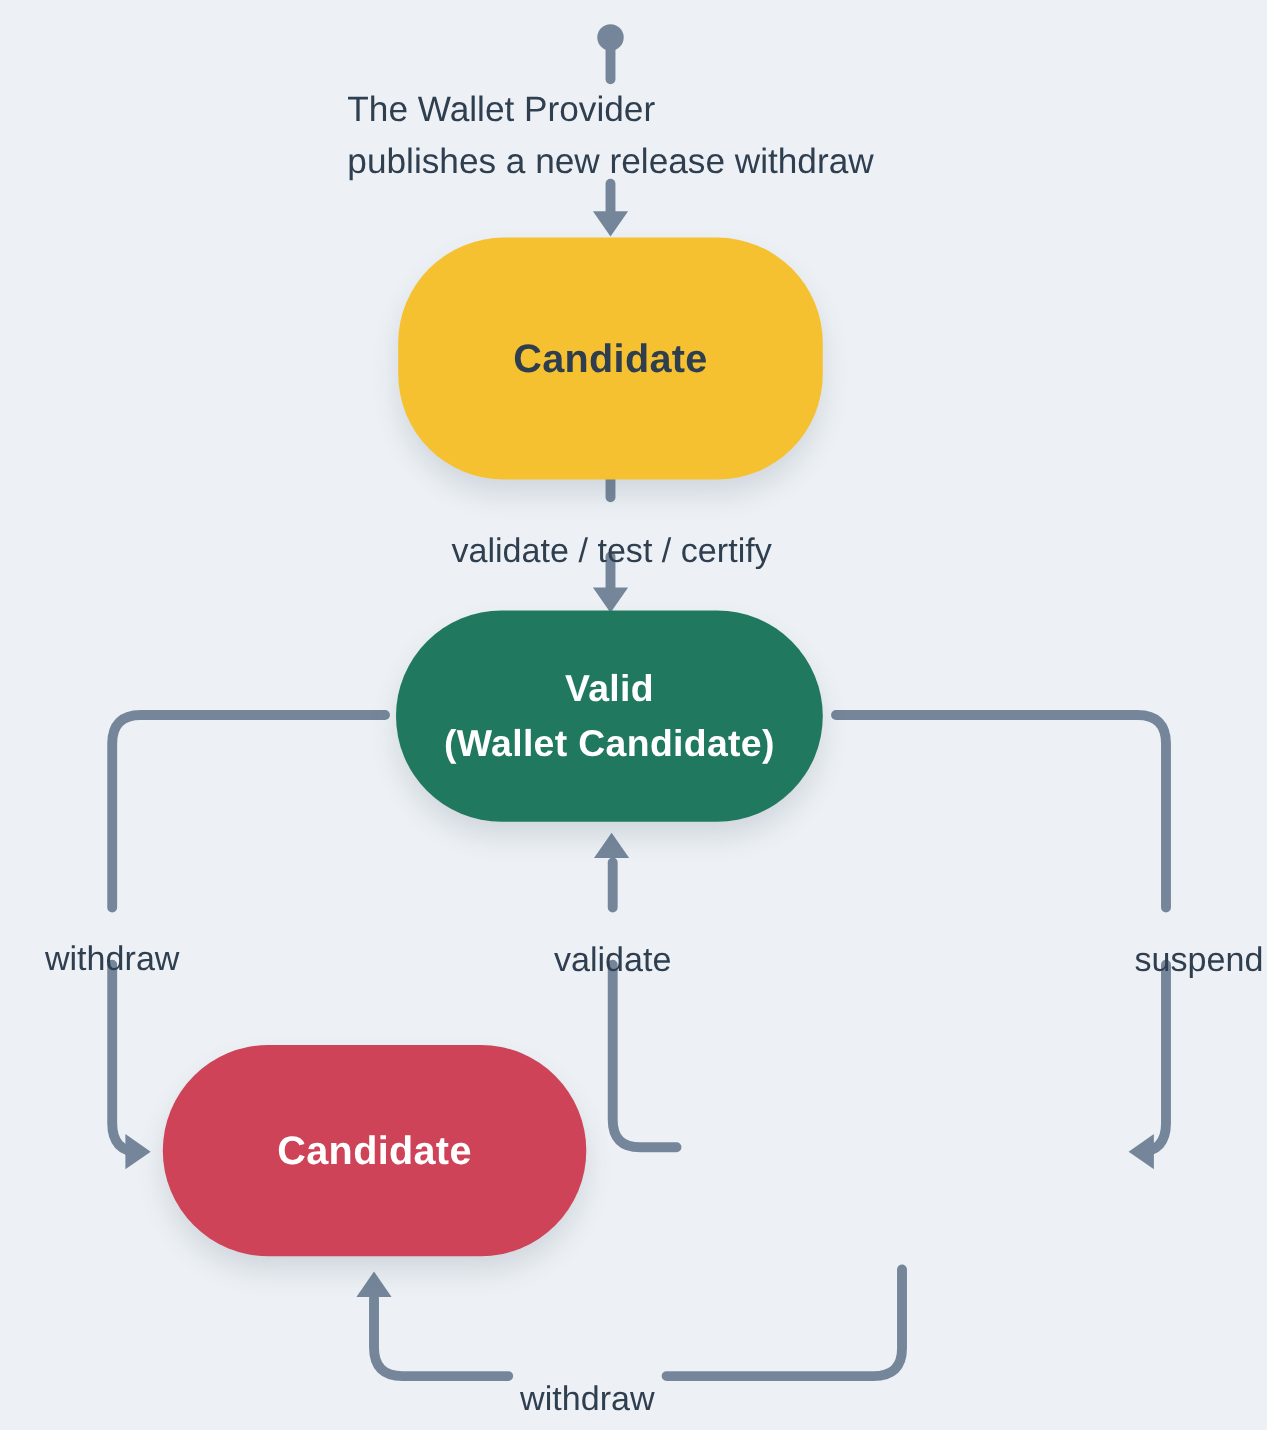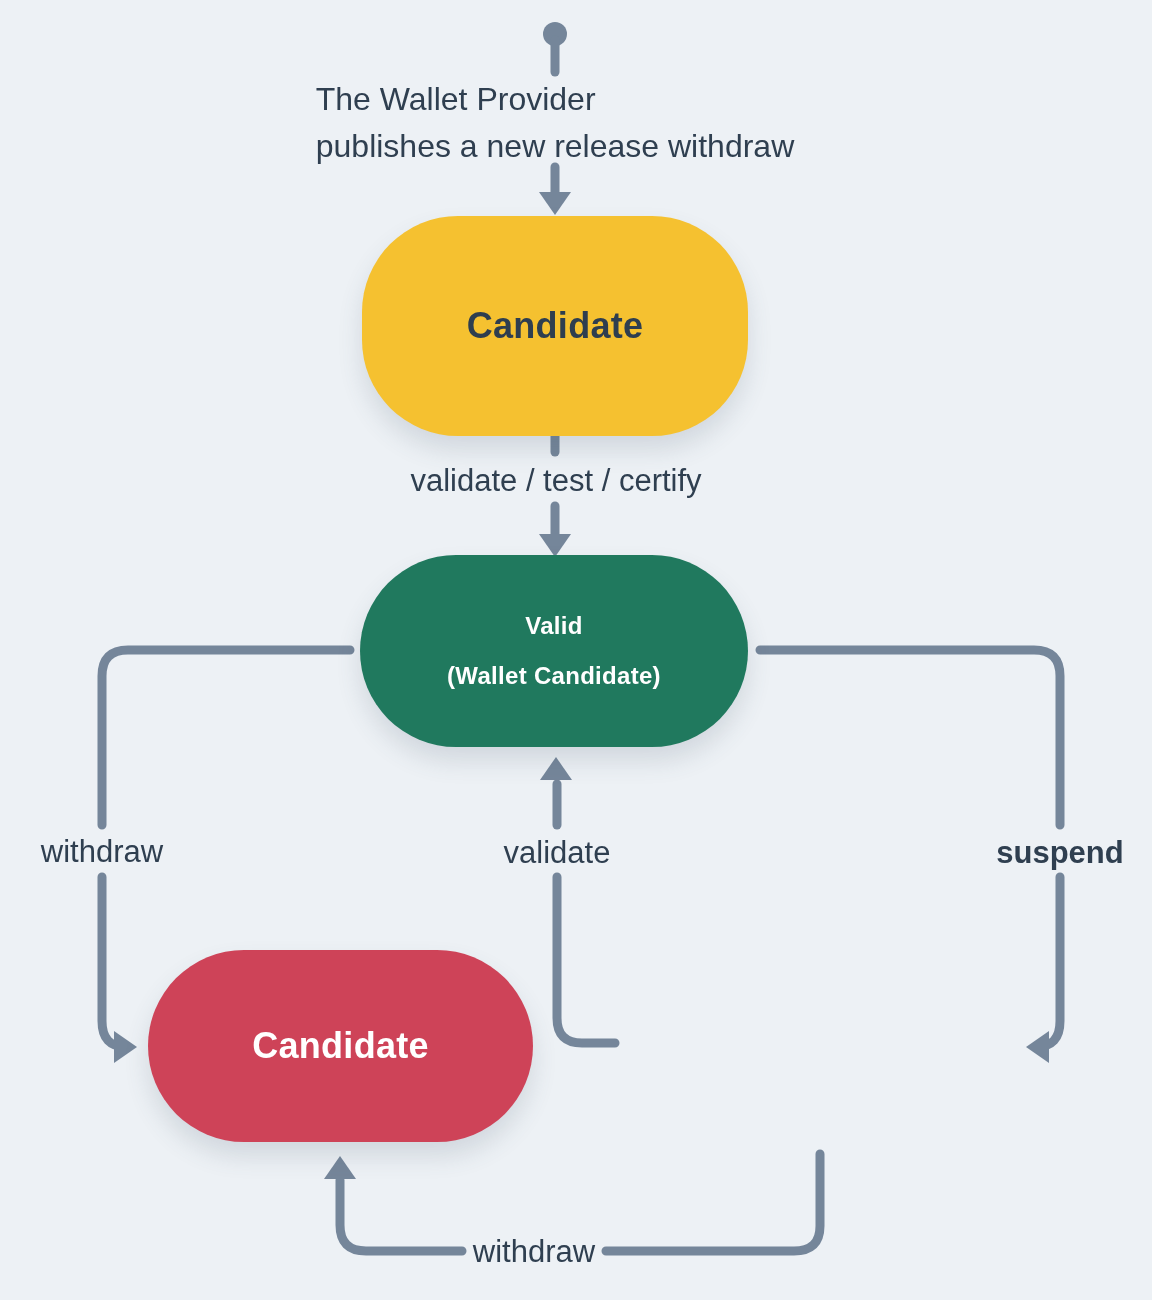--- a/index.html
+++ b/index.html
@@ -16,24 +16,24 @@
   html,body{margin:0;padding:0;}
   body{background:var(--bg);font-family:"Liberation Sans",sans-serif;}
   .canvas{position:relative;width:1152px;height:1300px;background:var(--bg);overflow:hidden;}
   .connectors{position:absolute;left:0;top:0;width:1152px;height:1300px;}
   .connectors path{stroke:var(--line);stroke-width:9;fill:none;stroke-linecap:round;}
   .connectors .filled{fill:var(--line);stroke:none;}
   .node{position:absolute;border-radius:96px;display:flex;flex-direction:column;align-items:center;justify-content:center;
         font-weight:bold;font-size:36px;letter-spacing:.3px;
         box-shadow:0 14px 24px rgba(71,85,105,.16);}
   .node--candidate{left:362px;top:216px;width:386px;height:220px;background:var(--yellow);color:var(--text-dark);text-align:center;}
-  .node--valid{left:360px;top:555px;width:388px;height:192px;background:var(--green);color:var(--text-light);font-size:24px;line-height:50px;}
+  .node--valid{left:360px;top:555px;width:388px;height:192px;background:var(--green);color:var(--text-light);font-size:34px;line-height:50px;}
   .node--withdrawn{left:148px;top:950px;width:385px;height:192px;background:var(--red);color:var(--text-light);}
   .node--suspended{left:628px;top:950px;width:381px;height:192px;background:var(--suspended);color:var(--text-dark);}
-  .edge-label{position:absolute;transform:translate(-50%,-50%);font-size:31px;color:var(--edge-text);white-space:nowrap;}
+  .edge-label{position:absolute;transform:translate(-50%,-50%);font-size:31px;color:var(--edge-text);white-space:nowrap;margin-top:20px;}
   .start-note{position:absolute;left:555px;top:76px;transform:translateX(-50%);text-align:left;
               font-size:32px;line-height:47px;color:var(--edge-text);white-space:nowrap;}
 </style>
 </head>
 <body>
 
 <div class="canvas">
 
   <svg class="connectors" viewBox="0 0 1152 1300">
 
@@ -79,16 +79,16 @@
   </div>
 
   <div class="node node--withdrawn">
     <span>Candidate</span>
   </div>
 
 
   <div class="edge-label" style="left:556px;top:481px;">validate / test / certify</div>
   <div class="edge-label" style="left:102px;top:852px;">withdraw</div>
   <div class="edge-label" style="left:557px;top:853px;">validate</div>
-  <div class="edge-label" style="left:1060px;top:853px;font-weight:bold;">suspend</div>
+  <div class="edge-label" style="left:1090px;top:853px;">suspend</div>
   <div class="edge-label" style="left:534px;top:1252px;">withdraw</div>
 
 </div>
 
 </body></html>

